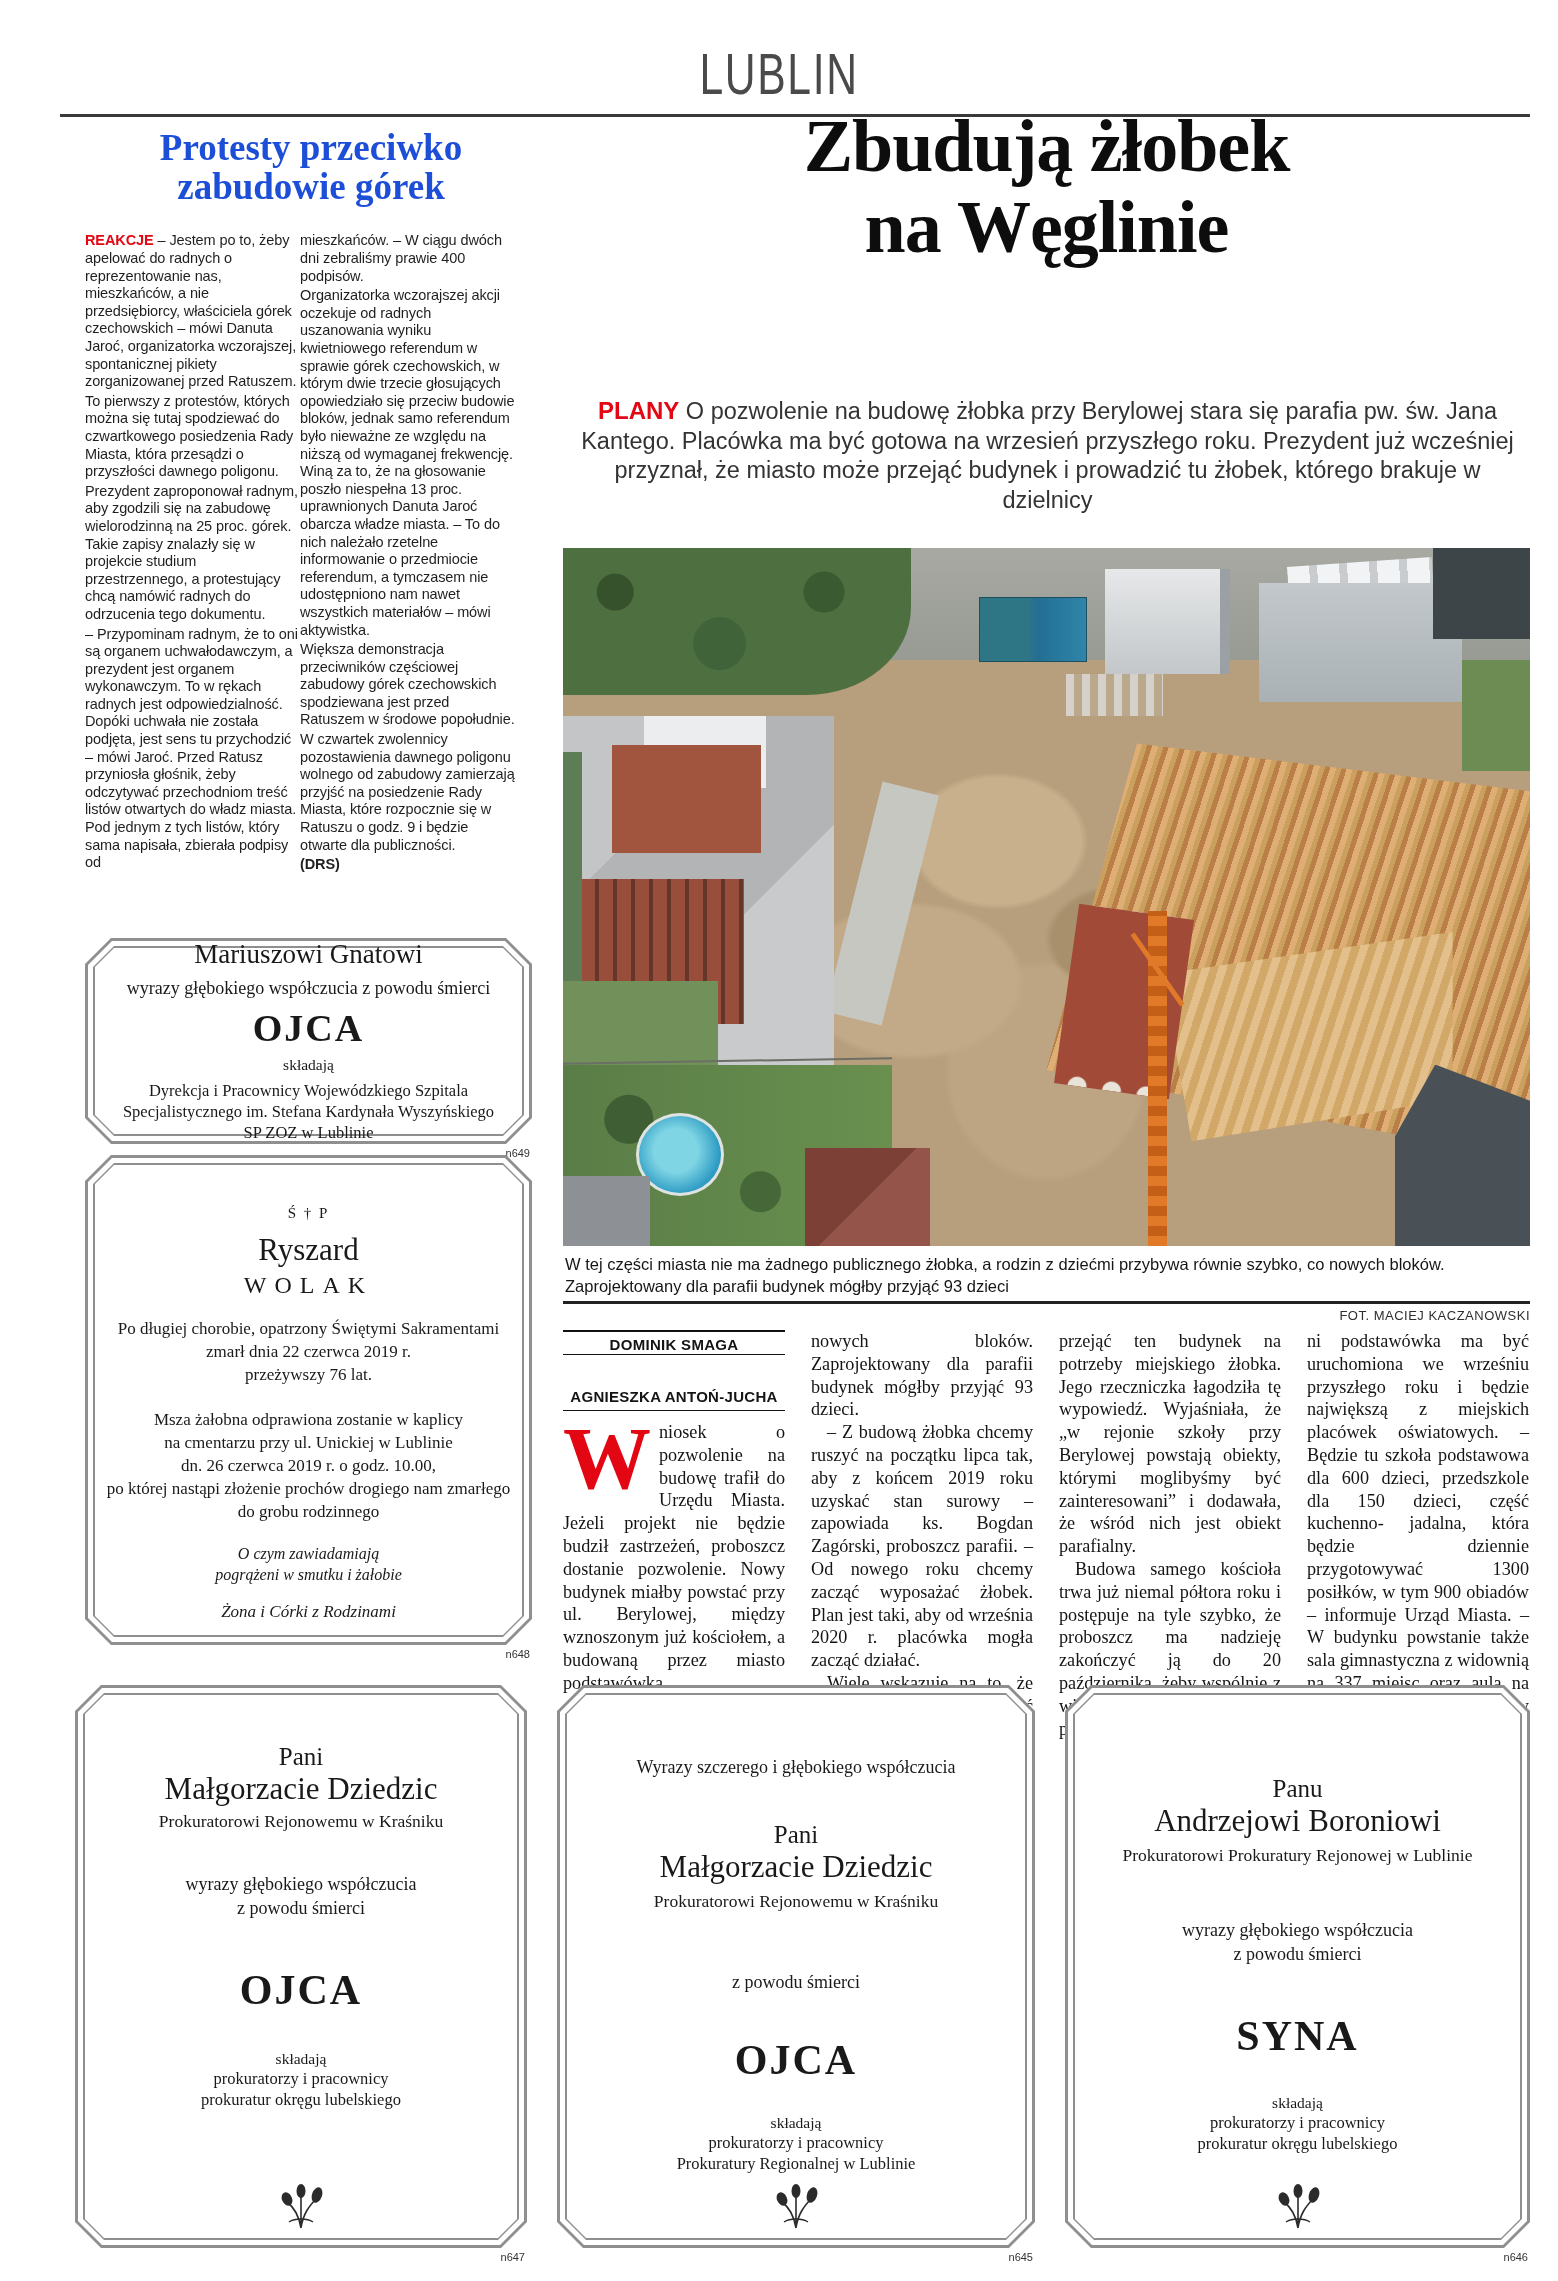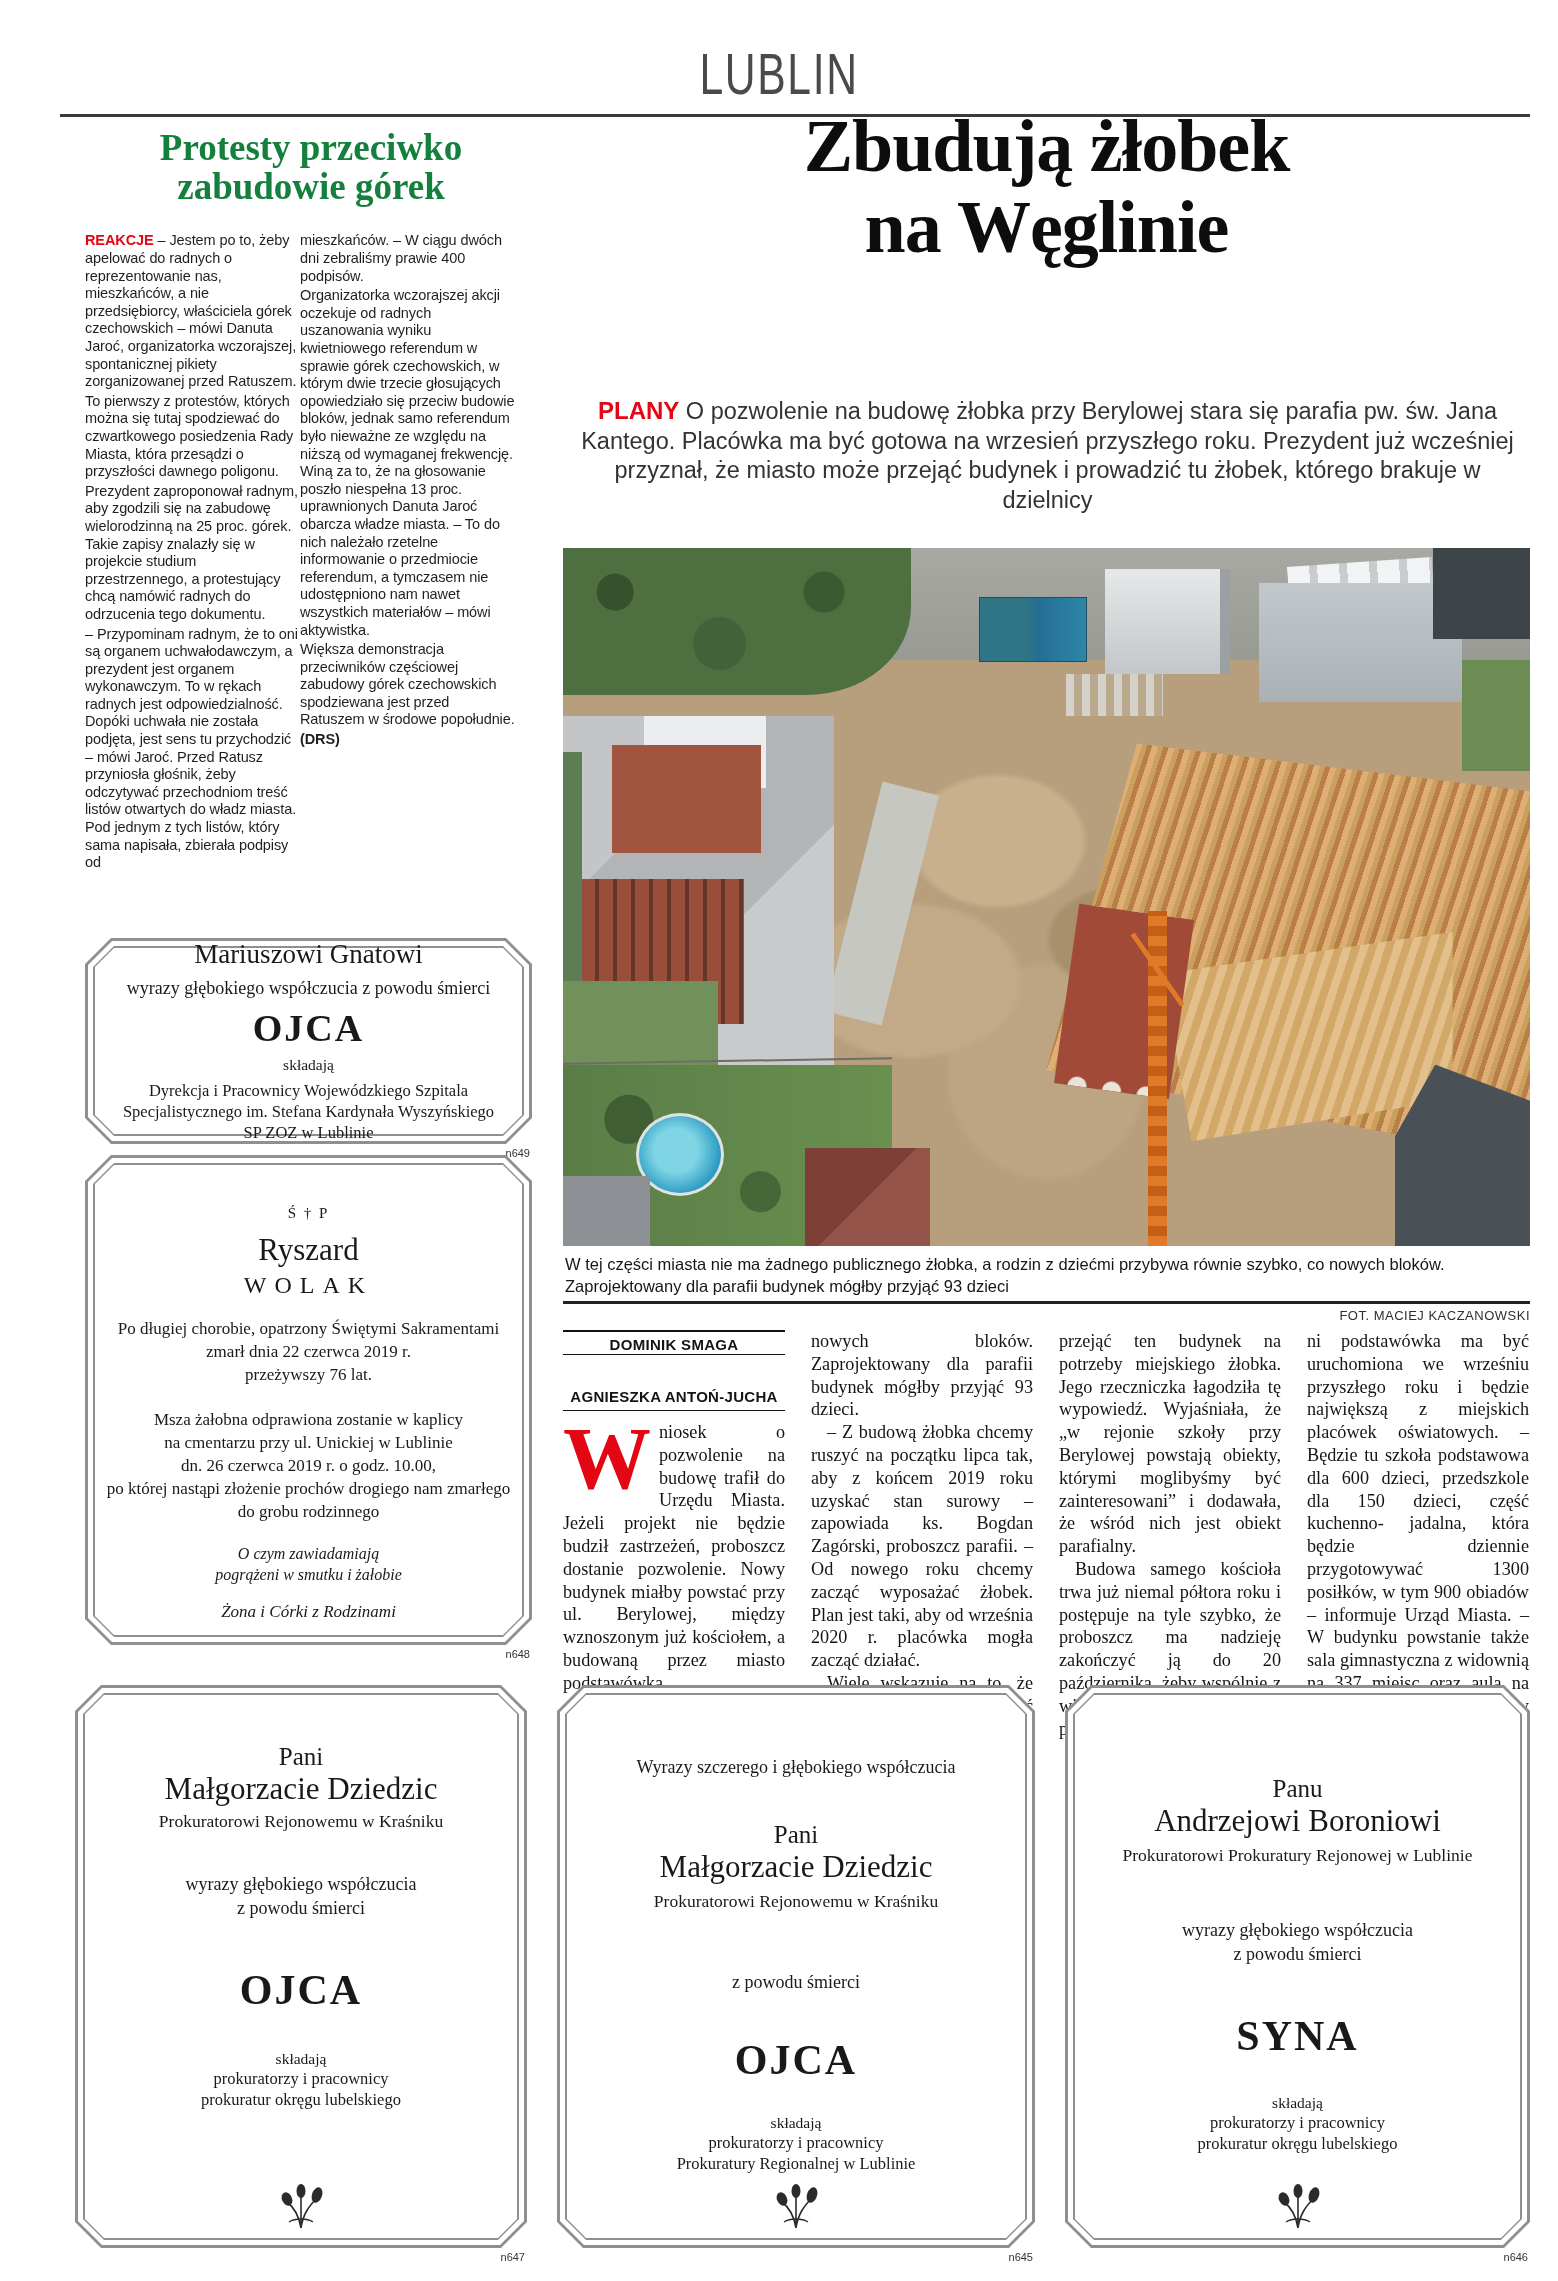--- a/index.html
+++ b/index.html
@@ -17,21 +17,21 @@
       border-top:12px solid #000;border-right:8px solid transparent;
       transform:rotate(-38deg);vertical-align:-4px;}
   #hdr-section{position:absolute;left:0;top:44px;width:1558px;text-align:center;
       font-size:52px;font-weight:300;color:#4a4a4a;letter-spacing:2px;}
   #hdr-section span{display:inline-block;transform:scale(.82,1.12);}
   #hdr-rule{position:absolute;left:60px;top:114px;width:1470px;height:3px;background:#3a3a3a;}
 
   
   #la{position:absolute;left:85px;top:128px;width:452px;}
   #la .title{font-family:"Liberation Serif",serif;font-weight:bold;font-size:37px;
-      line-height:1.06;text-align:center;color:#15803d;}
+      line-height:1.06;text-align:center;color:#1d4ed8;}
   #la .cols{display:flex;margin-top:26px;}
   #la .col{width:215px;font-size:14.5px;line-height:17.6px;color:#1f1f1f;letter-spacing:-0.1px;}
   #la p{margin:0 0 2px 0;}
   .kicker{color:#e30613;font-weight:bold;}
   #la .sign{font-weight:bold;}
 
   
   #mh{position:absolute;left:563px;top:106px;width:967px;text-align:center;
       font-family:"Liberation Serif",serif;font-weight:bold;font-size:74px;
       line-height:1.1;color:#0d0d0d;letter-spacing:-1px;}
@@ -162,20 +162,21 @@
       <div class="col">
         <p><span class="kicker">REAKCJE</span> <span>– Jestem po to, żeby apelować do radnych o reprezentowanie nas, mieszkańców, a nie przedsiębiorcy, właściciela górek czechowskich – mówi Danuta Jaroć, organizatorka wczorajszej, spontanicznej pikiety zorganizowanej przed Ratuszem.</span></p>
         <p>To pierwszy z protestów, których można się tutaj spodziewać do czwartkowego posiedzenia Rady Miasta, która przesądzi o przyszłości dawnego poligonu.</p>
         <p>Prezydent zaproponował radnym, aby zgodzili się na zabudowę wielorodzinną na 25 proc. górek. Takie zapisy znalazły się w projekcie studium przestrzennego, a protestujący chcą namówić radnych do odrzucenia tego dokumentu.</p>
         <p>– Przypominam radnym, że to oni są organem uchwałodawczym, a prezydent jest organem wykonawczym. To w rękach radnych jest odpowiedzialność. Dopóki uchwała nie została podjęta, jest sens tu przychodzić – mówi Jaroć. Przed Ratusz przyniosła głośnik, żeby odczytywać przechodniom treść listów otwartych do władz miasta. Pod jednym z tych listów, który sama napisała, zbierała podpisy od</p>
       </div>
       <div class="col">
         <p>mieszkańców. – W ciągu dwóch dni zebraliśmy prawie 400 podpisów.</p>
         <p>Organizatorka wczorajszej akcji oczekuje od radnych uszanowania wyniku kwietniowego referendum w sprawie górek czechowskich, w którym dwie trzecie głosujących opowiedziało się przeciw budowie bloków, jednak samo referendum było nieważne ze względu na niższą od wymaganej frekwencję. Winą za to, że na głosowanie poszło niespełna 13 proc. uprawnionych Danuta Jaroć obarcza władze miasta. – To do nich należało rzetelne informowanie o przedmiocie referendum, a tymczasem nie udostępniono nam nawet wszystkich materiałów – mówi aktywistka.</p>
         <p>Większa demonstracja przeciwników częściowej zabudowy górek czechowskich spodziewana jest przed Ratuszem w środowe popołudnie.</p>
+        <p>W czwartek zwolennicy pozostawienia dawnego poligonu wolnego od zabudowy zamierzają przyjść na posiedzenie Rady Miasta, które rozpocznie się w Ratuszu o godz. 9 i będzie otwarte dla publiczności.</p>
         <p class="sign">(DRS)</p>
       </div>
     </div>
   </div>
 
   <div id="mh">
     <div>Zbudują żłobek</div>
     <div>na Węglinie</div>
   </div>
 

